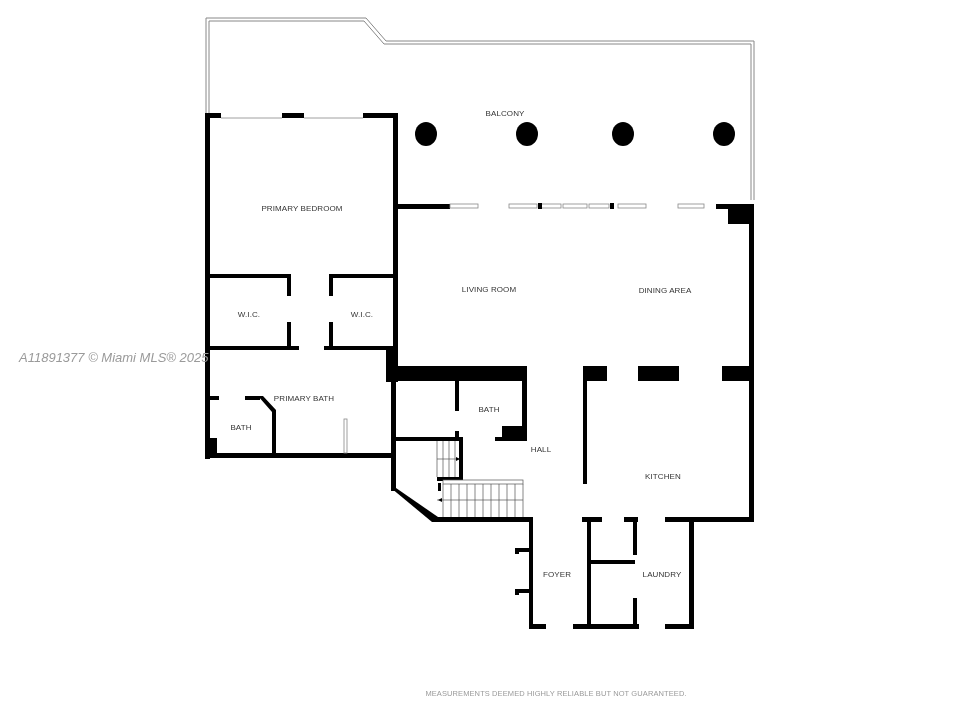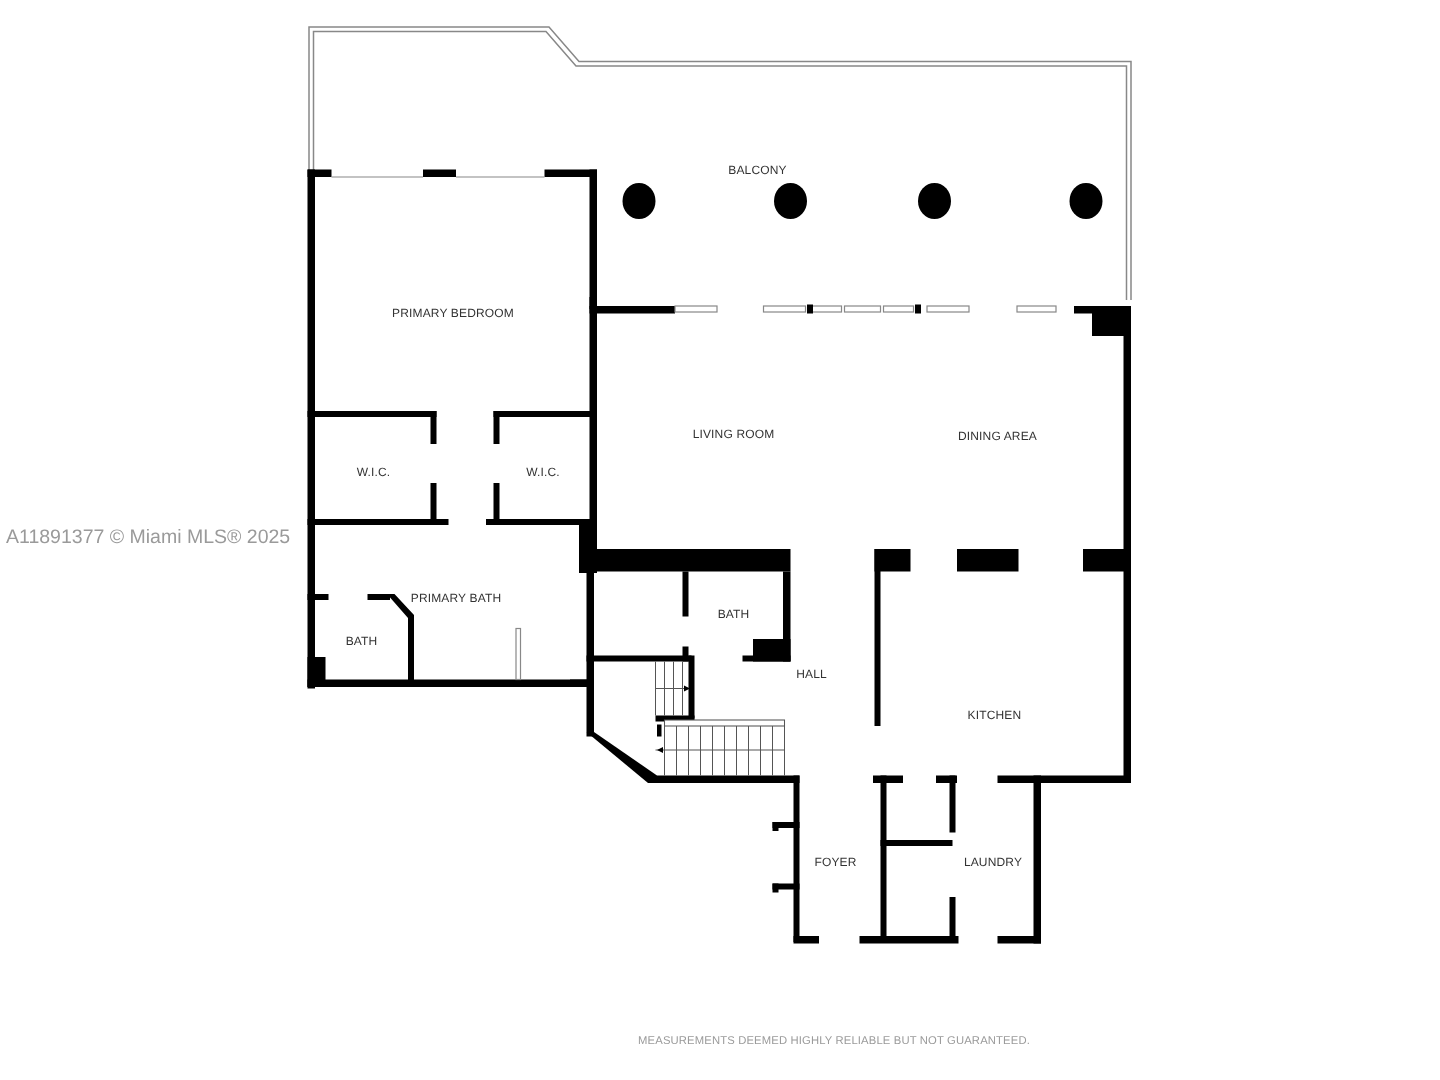--- a/index.html
+++ b/index.html
@@ -1,19 +1,19 @@
 <!DOCTYPE html>
 <html><head>
 <meta charset="utf-8">
 <style>
   html, body { margin:0; padding:0; background:#ffffff; }
   body { width:960px; height:720px; position:relative; overflow:hidden; font-family:"DejaVu Sans", sans-serif; }
   svg.plan { position:absolute; left:0; top:0; }
   .room-label { font-family:"Liberation Sans", sans-serif; font-size:8px; fill:#333; text-anchor:middle; letter-spacing:0.1px; }
-  .watermark { position:absolute; left:4px; top:350px; font-family:"Liberation Sans", sans-serif; font-size:13px; color:#9a9a9a; white-space:nowrap; }
+  .watermark { position:absolute; left:19px; top:350px; font-family:"Liberation Sans", sans-serif; font-size:13px; color:#9a9a9a; white-space:nowrap;font-style:italic; }
   .disclaimer { position:absolute; left:0; width:1112px; top:689px; text-align:center; font-family:"Liberation Sans", sans-serif; font-size:7.5px; color:#9a9a9a; letter-spacing:0.1px; }
 </style>
 </head>
 <body>
 
 <svg class="plan" width="960" height="720" viewBox="0 0 960 720" xmlns="http://www.w3.org/2000/svg">
 
   <g fill="none" stroke="#888" stroke-width="1">
     <polyline points="206,114 206,18 366,18 386,41 754,41 754,200"></polyline>
     <polyline points="209,114 209,21 364,21 384,44 751,44 751,200"></polyline>

